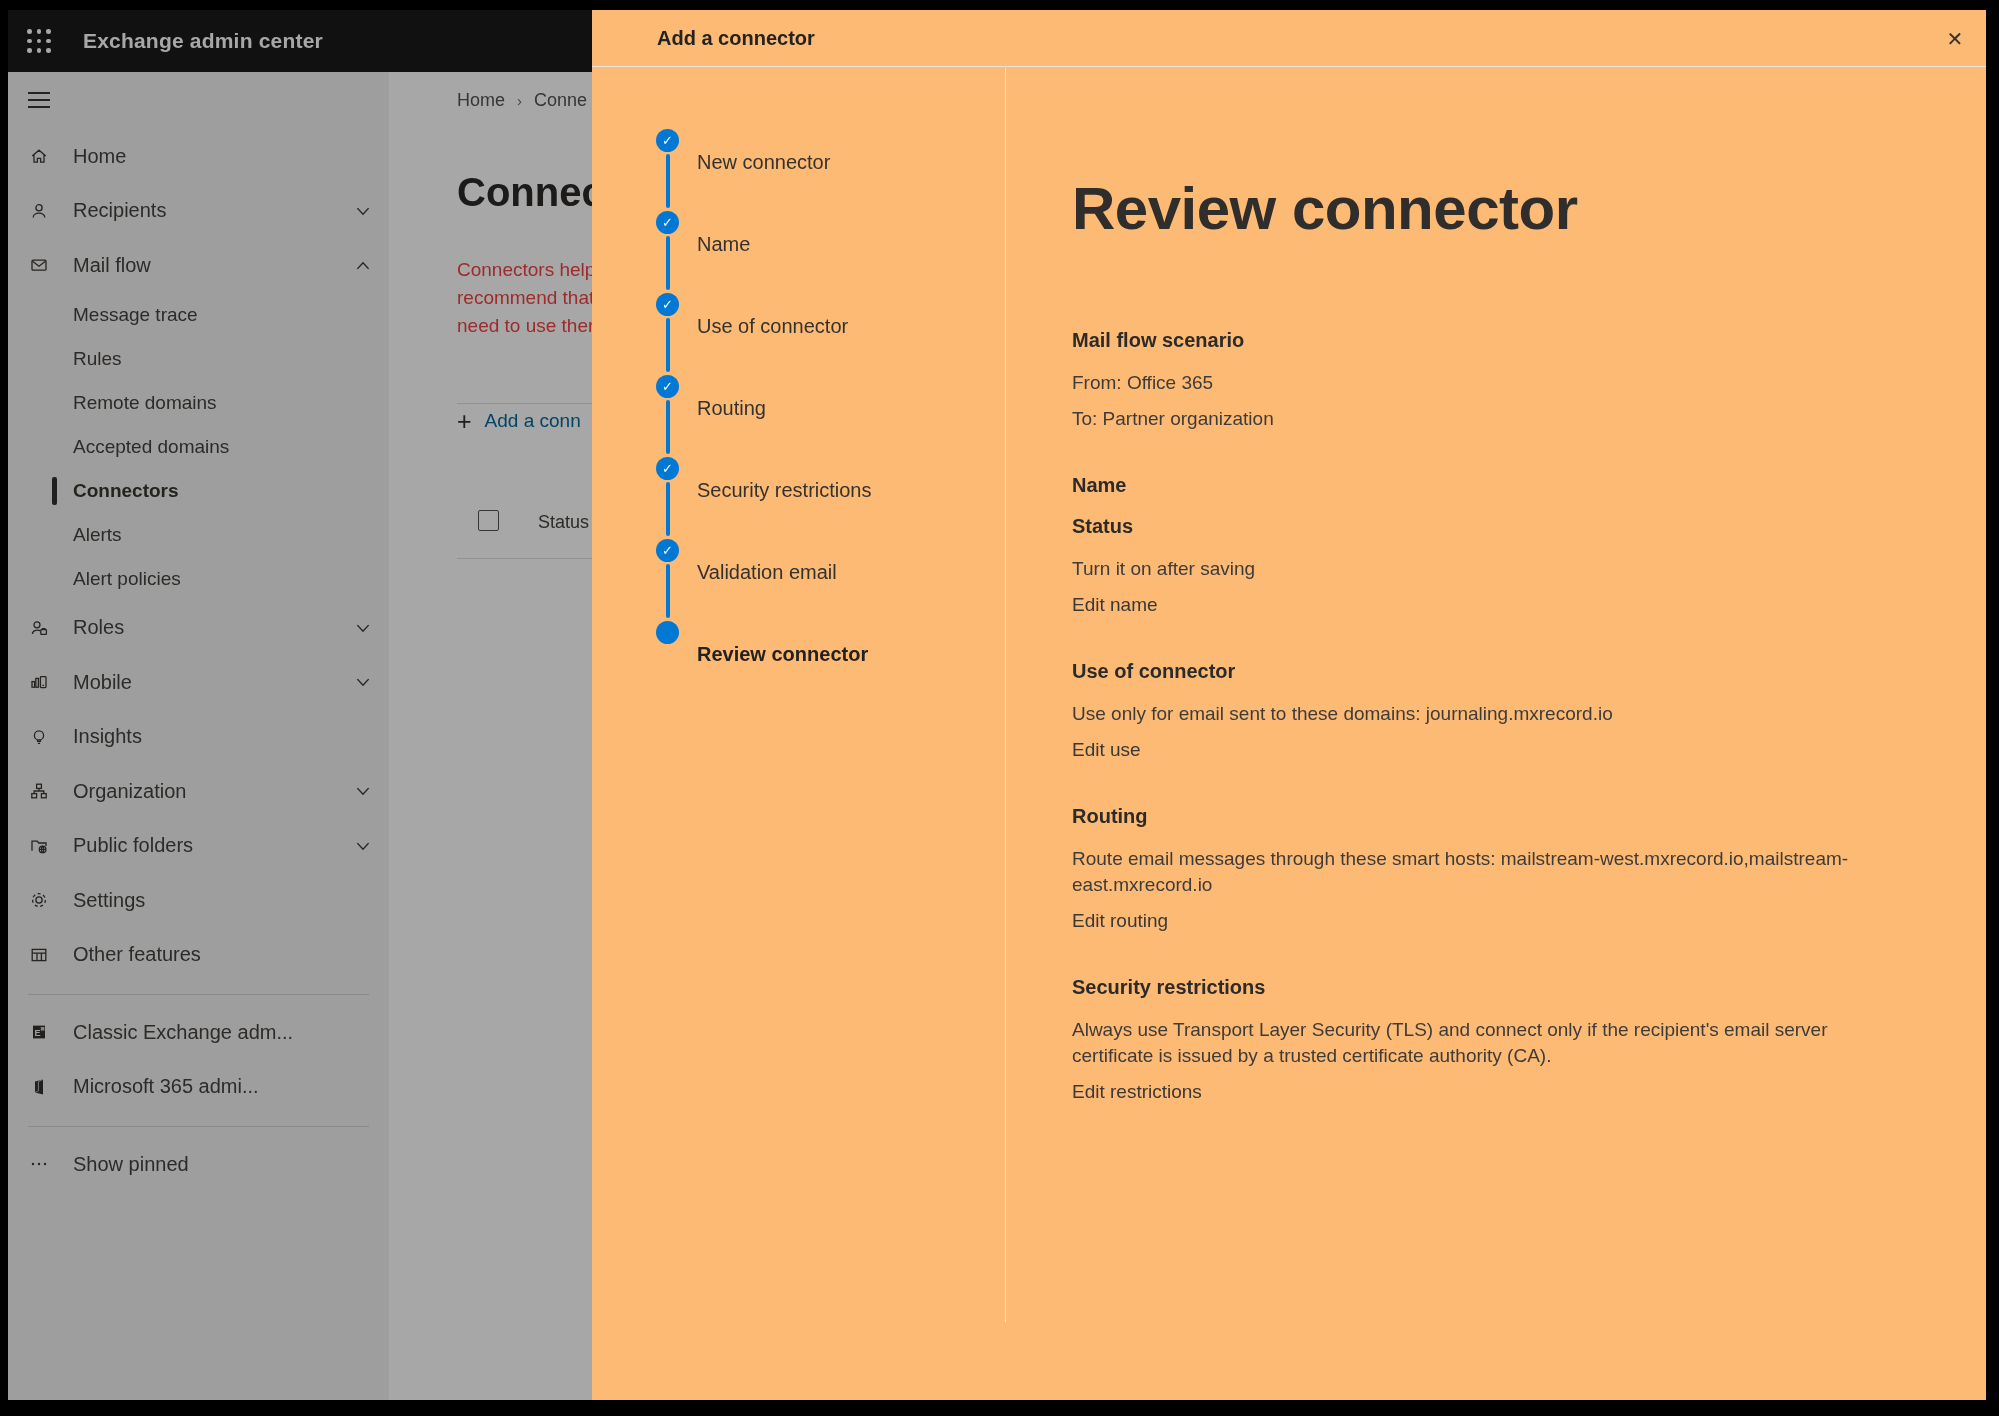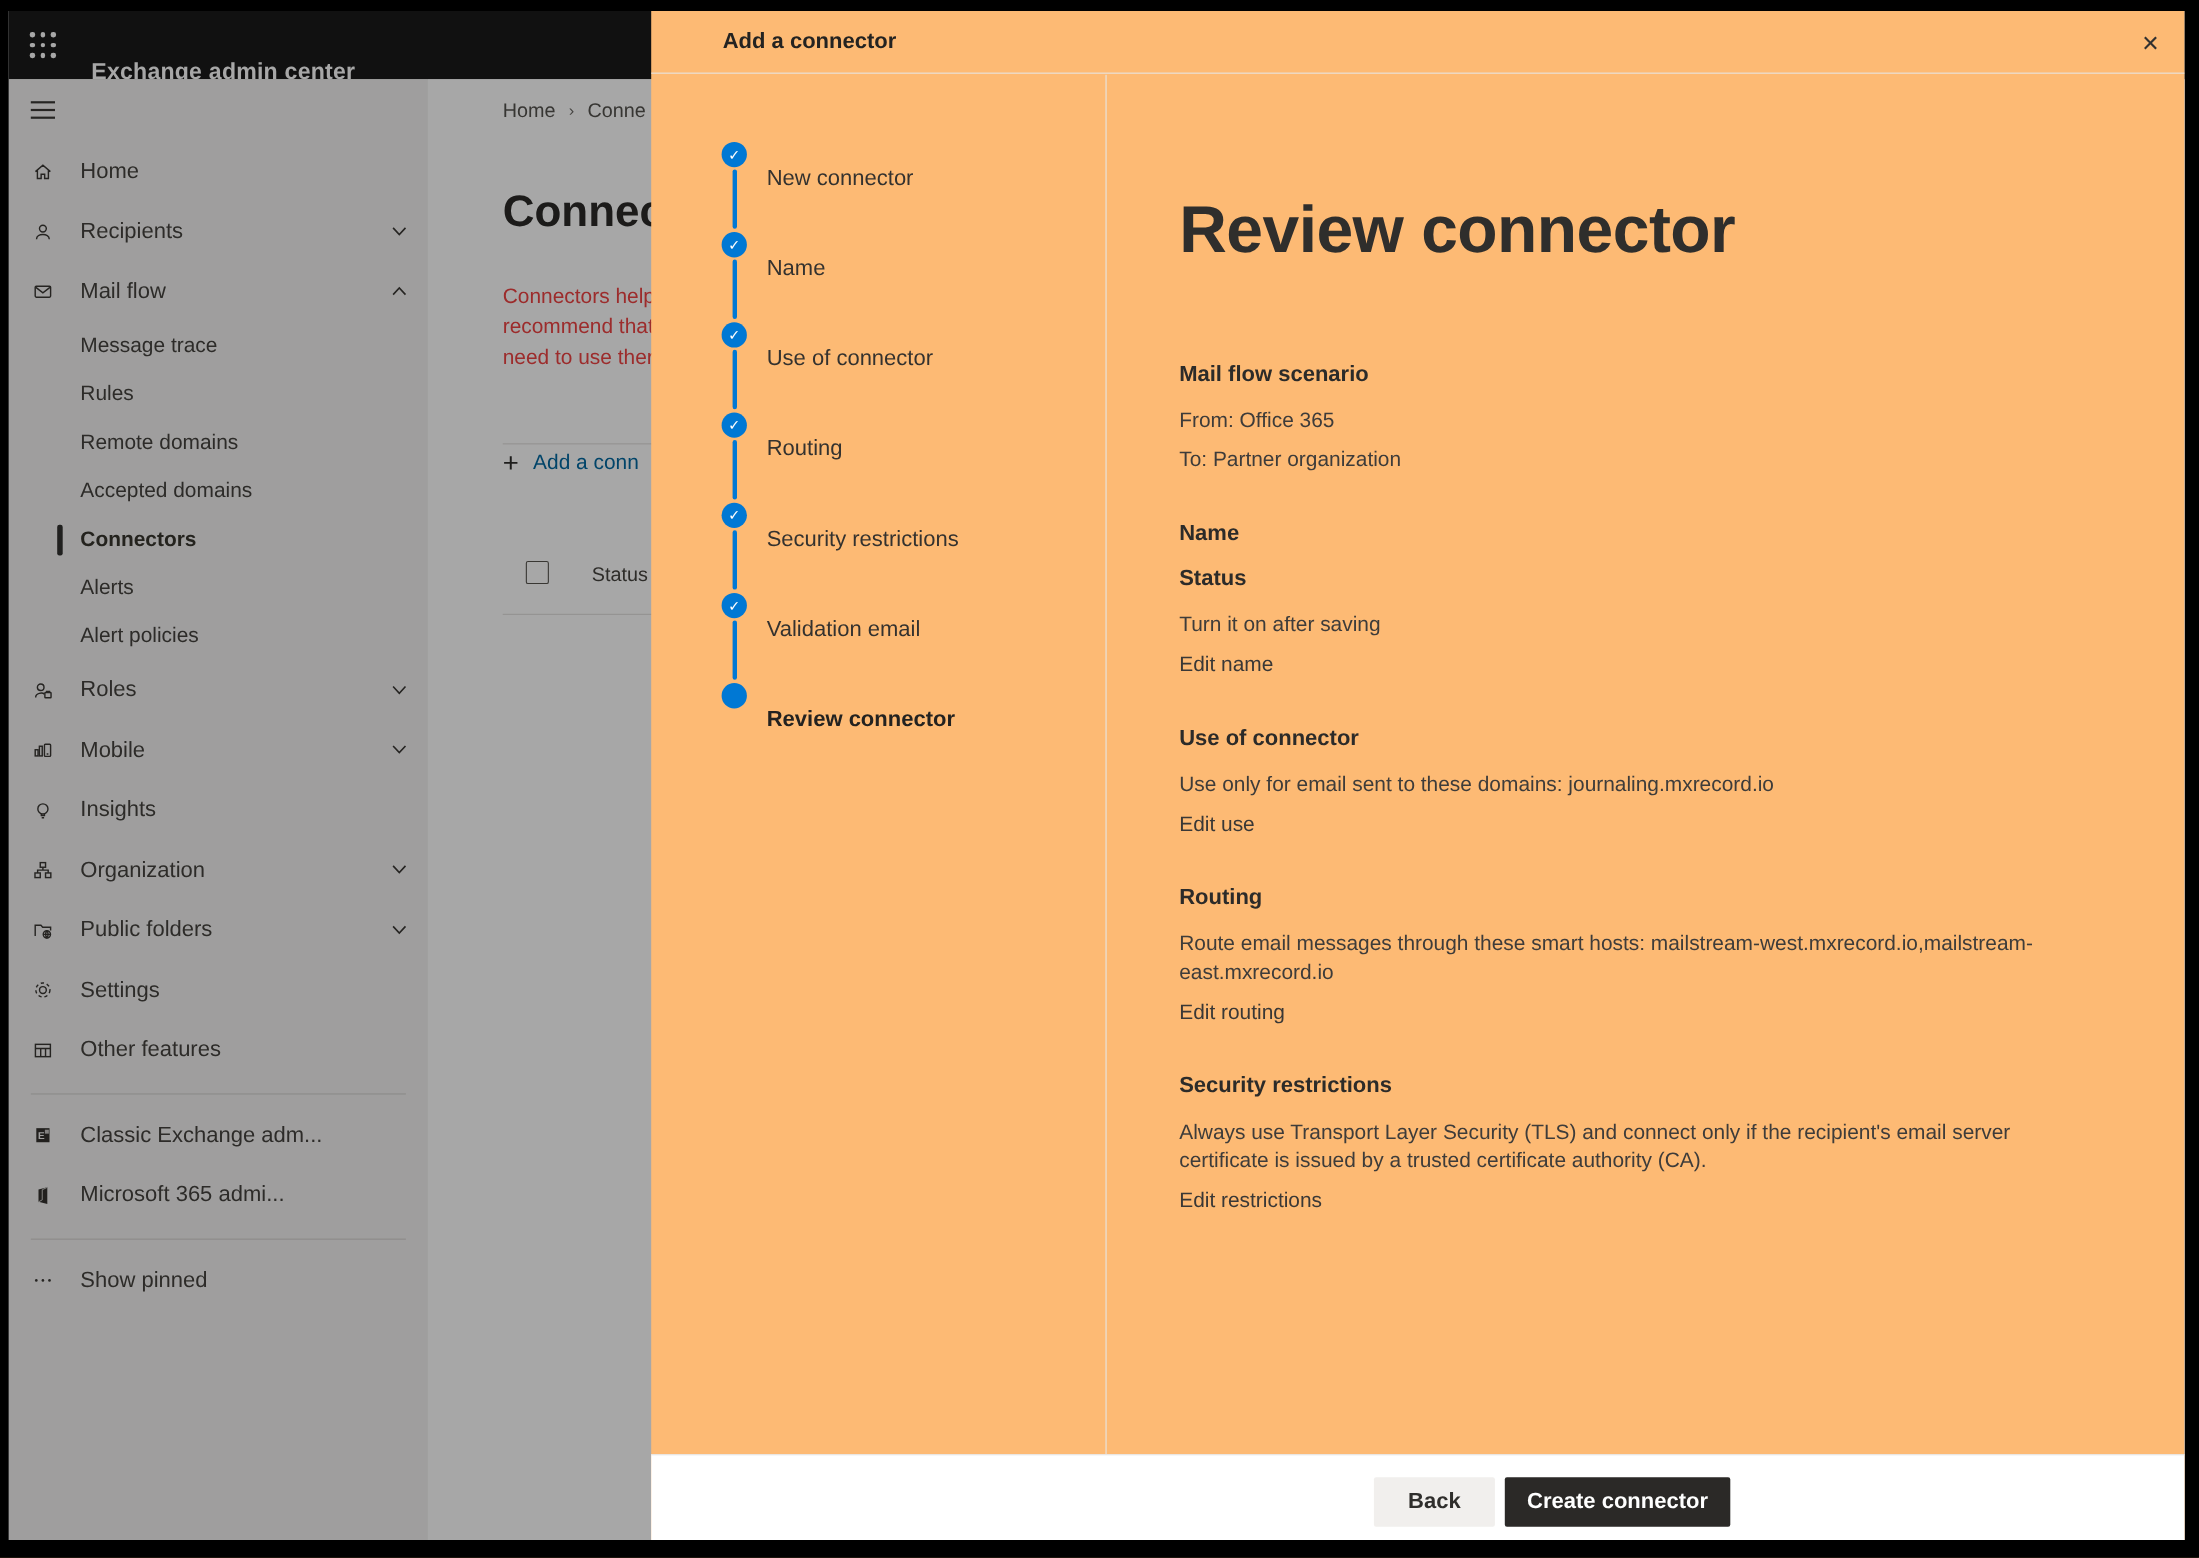--- a/index.html
+++ b/index.html
@@ -8,21 +8,21 @@
         font-family:"Liberation Sans","DejaVu Sans",sans-serif;}
   
   .screen{position:absolute;left:8px;top:10px;width:1978px;height:1390px;background:#fff;overflow:hidden;}
 
   
   .topbar{position:absolute;left:0;top:0;width:100%;height:62px;background:#1a1a1a;z-index:1;}
   .waffle{position:absolute;left:19px;top:19px;width:24px;height:24px;display:grid;
           grid-template-columns:repeat(3,4.5px);grid-template-rows:repeat(3,4.5px);gap:5px;cursor:pointer;}
   .waffle span{width:4.5px;height:4.5px;border-radius:50%;background:#fff;}
   .topbar-title{position:absolute;left:75px;top:0;height:62px;line-height:62px;color:#fff;
-                font-size:21px;font-weight:600;letter-spacing:.2px;margin-top:25px;}
+                font-size:21px;font-weight:600;letter-spacing:.2px;}
 
   .sidebar{position:absolute;left:0;top:62px;width:381px;bottom:0;background:#f3f2f1;z-index:1;}
   .hamburger{position:absolute;left:20px;top:20px;width:22px;height:16px;cursor:pointer;}
   .hamburger i{display:block;height:2px;background:#3a3835;margin-bottom:5px;}
   .nav{position:absolute;left:0;top:57px;width:100%;}
   .nav-item{position:relative;height:54.5px;display:flex;align-items:center;padding-left:21px;cursor:pointer;}
   .nav-item .icn{width:20px;height:20px;flex:0 0 20px;}
   .nav-item .nav-label{margin-left:24px;font-size:20px;color:#45433f;}
   .nav-item .chev-wrap{position:absolute;right:19px;top:50%;transform:translateY(-50%);}
   .nav-sub{position:relative;height:44px;display:flex;align-items:center;padding-left:65px;
@@ -380,20 +380,16 @@
                 <div><span class="rc-link">Edit routing</span></div>
               </div>
               <div class="rc-sec">
     <div class="rc-title">Security restrictions</div>
                 <div class="rc-text">Always use Transport Layer Security (TLS) and connect only if the recipient's email server certificate is issued by a trusted certificate authority (CA).</div>
                 <div><span class="rc-link">Edit restrictions</span></div>
               </div>
             </div>
         </div>
       </div>
-      <div class="panel-footer">
-        <button class="btn btn-back">Back</button>
-        <button class="btn btn-create">Create connector</button>
-      </div>
     </div>
 
   </div>
 </div>
 
 </body></html>

